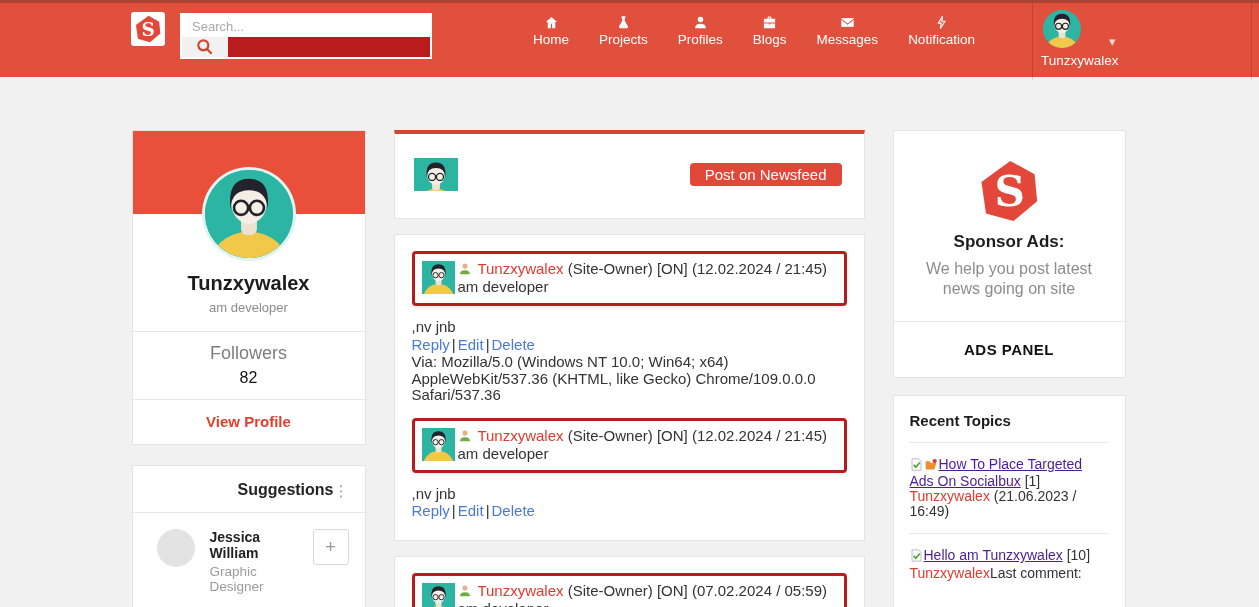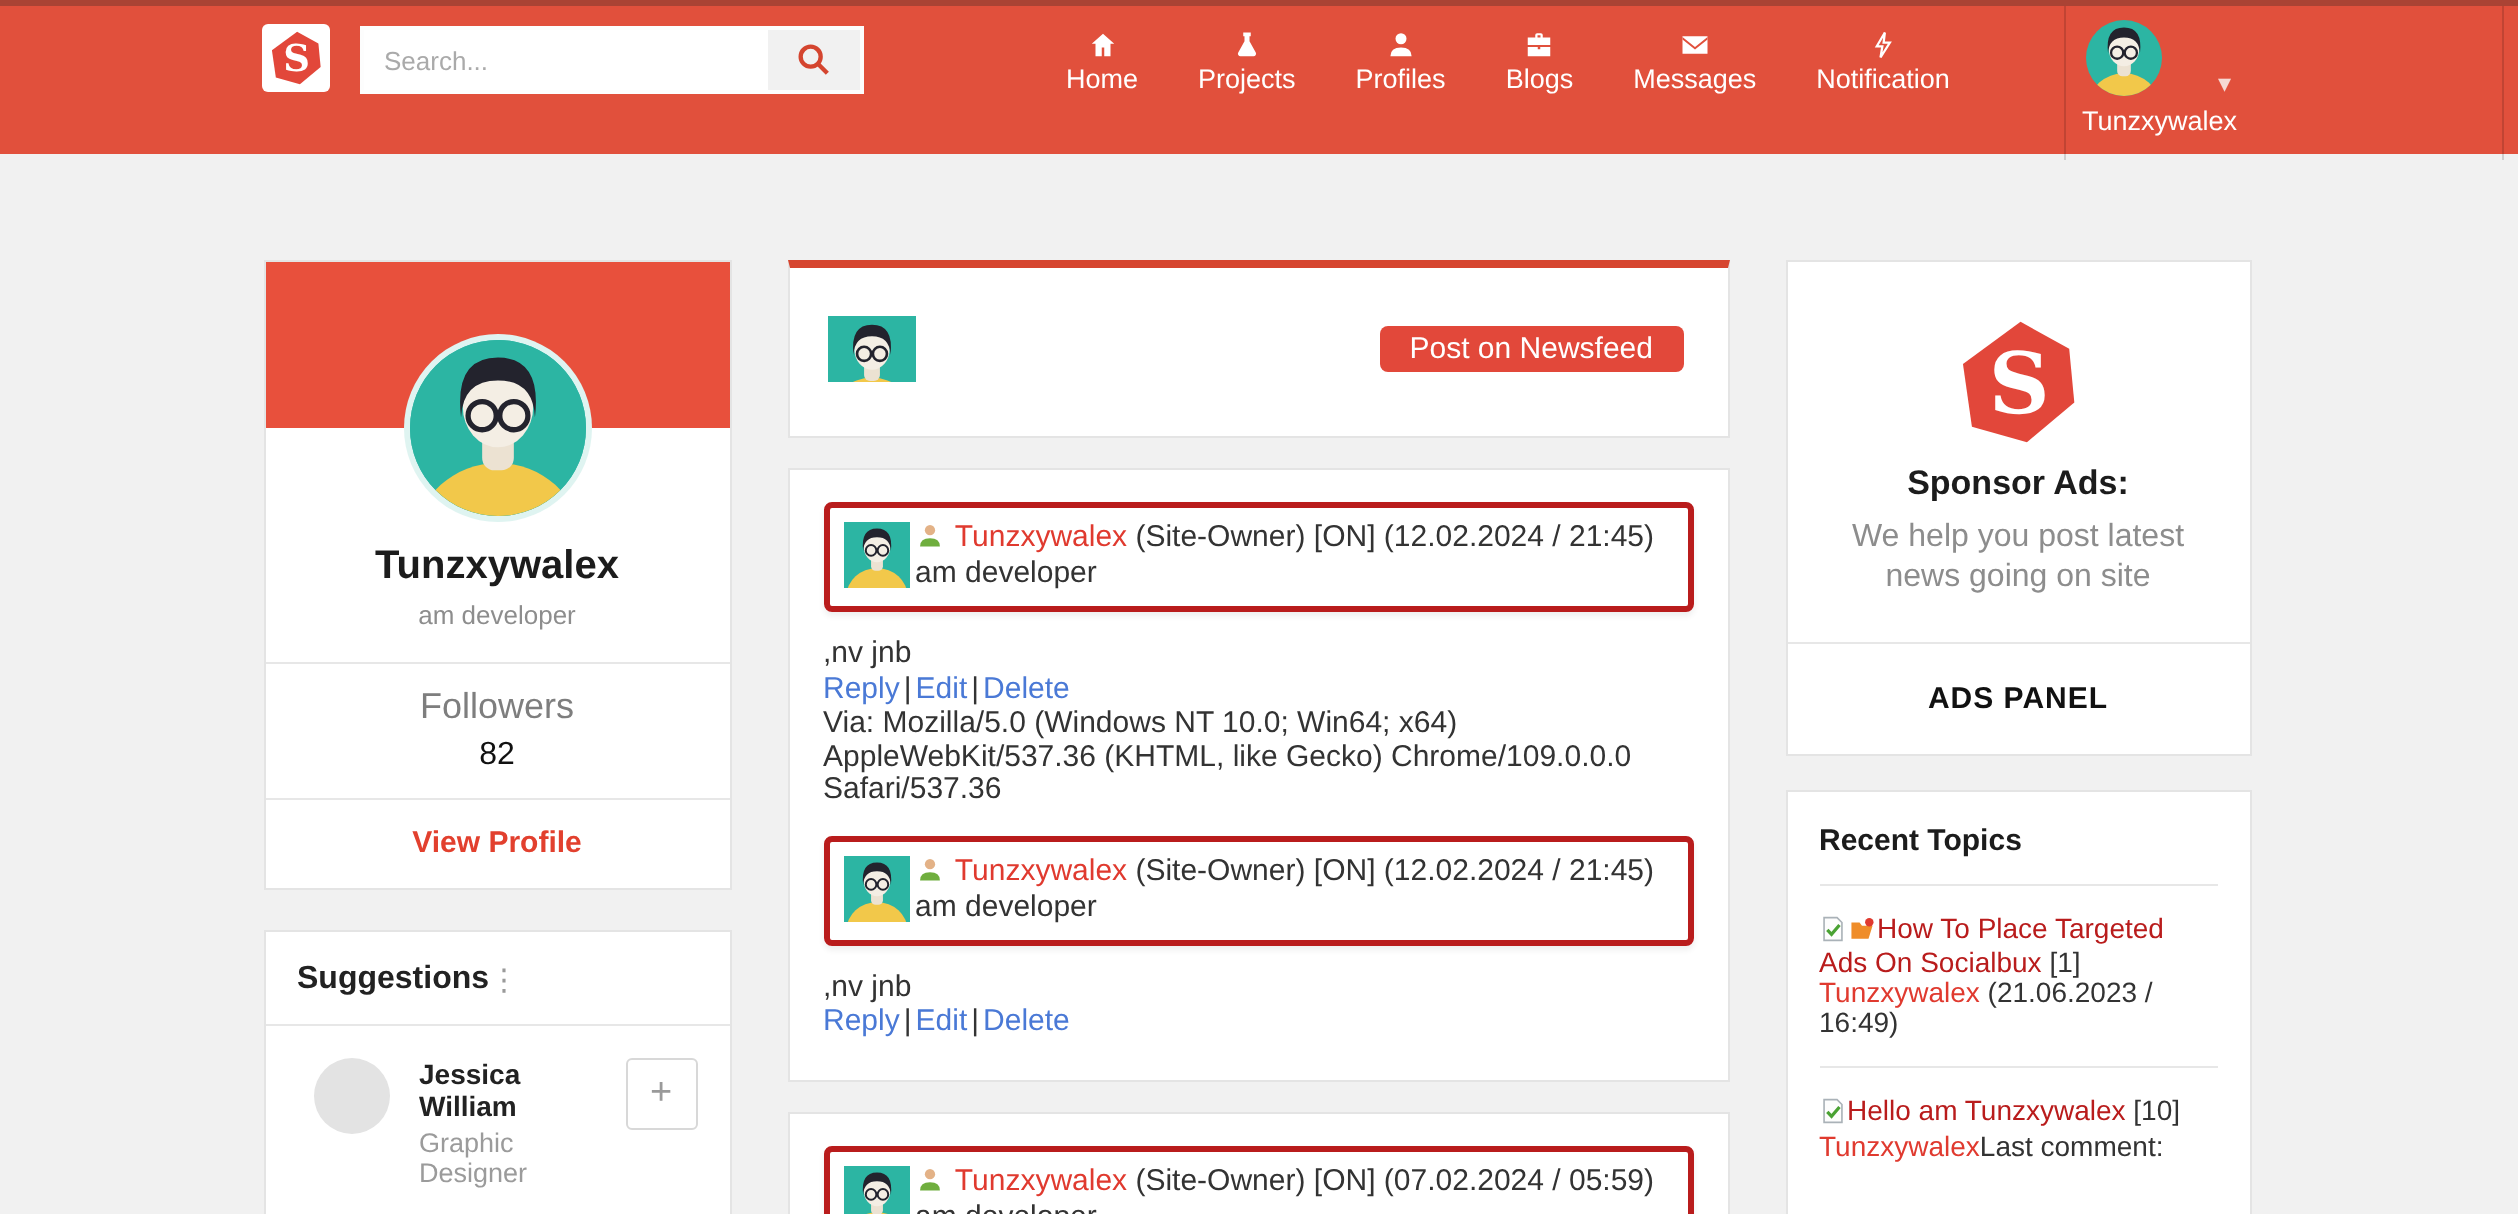--- a/index.html
+++ b/index.html
@@ -5,22 +5,22 @@
   * { margin:0; padding:0; box-sizing:border-box; }
   html,body { width:1259px; height:607px; overflow:hidden; }
   body { background:#f1f1f1; font-family:"Liberation Sans", sans-serif; }
   a { text-decoration:none; cursor:pointer; }
 
   
   .navbar { position:relative; height:77px; background:#e1503c; border-top:3px solid #aa4334; }
   .nav-logo { position:absolute; left:131px; top:9px; width:34px; height:34px; background:#fff; border-radius:3px;
               display:flex; align-items:center; justify-content:center; }
   .nav-logo svg { width:28px; height:28px; }
-  .searchbar { position:absolute; left:180px; top:10px; width:252px; height:34px; display:flex;
-               border:2px solid #fdfdfd; background:#b91c1c; }
+  .searchbar { position:absolute; left:180px; top:10px; width:252px; height:46px; display:flex;
+               border:2px solid #fdfdfd; background:#b91c1c;flex-direction:column; }
   .searchbar input { flex:1; border:none; outline:none; padding:0 10px; font-size:13px; color:#555;
                      font-family:"Liberation Sans", sans-serif; }
   .searchbar input::placeholder { color:#aaa; }
   .search-btn { width:46px; border:none; background:#f1f1f1; display:flex; align-items:center; justify-content:center; cursor:pointer; }
   .search-btn svg { width:20px; height:20px; }
   .nav-menu { position:absolute; left:518px; top:0; height:77px; display:flex; align-items:flex-start; }
   .nav-item { display:flex; flex-direction:column; align-items:center; padding:12px 15px 0 15px; cursor:pointer;text-align:right; }
   .nav-item svg { width:15px; height:15px; margin-bottom:2px; }
   .nav-item .nav-label { color:#fff; font-size:13.5px; }
   .nav-user { position:absolute; left:1032px; top:0; width:220px; height:77px;
@@ -45,21 +45,21 @@
   .profile-name { text-align:center; font-size:20px; font-weight:bold; color:#1c1c1c; margin-top:11px; }
   .profile-tagline { text-align:center; font-size:13px; color:#8d8d8d; margin-top:5px; padding-bottom:16px; }
   .profile-stats { border-top:1px solid #e7e7e7; text-align:center; padding:11px 0 12px 0; }
   .stat-label { font-size:18px; color:#7e7e7e; }
   .stat-value { font-size:16px; color:#111; margin-top:5px; }
   .profile-link-row { border-top:1px solid #e7e7e7; text-align:center; padding:13px 0; }
   .view-profile { color:#e2402e; font-weight:bold; font-size:15px; }
 
   
   .suggestions { margin-top:20px; padding-bottom:14px; }
-  .sugg-head { display:flex; justify-content:flex-start; align-items:center; padding:15px 16px 13px 16px; }
+  .sugg-head { display:flex; justify-content:flex-end; align-items:center; padding:15px 16px 13px 16px; }
   .sugg-title { font-size:16px; font-weight:bold; color:#222; }
   .kebab { color:#9a9a9a; font-size:15px; letter-spacing:0; cursor:pointer; line-height:1; }
   .sugg-row { border-top:1px solid #e7e7e7; display:flex; align-items:flex-start; padding:16px 16px 12px 24px; }
   .sugg-avatar { width:38px; height:38px; border-radius:50%; background:#e3e3e3; flex:0 0 38px; }
   .sugg-info { flex:1; margin-left:15px; }
   .sugg-name { font-size:14px; font-weight:bold; color:#222; }
   .sugg-role { font-size:13.5px; color:#9b9b9b; margin-top:3px; }
   .add-btn { width:36px; height:36px; border:1px solid #d8d8d8; background:#fff; border-radius:3px;
              color:#9a9a9a; font-size:19px; cursor:pointer; }
 
@@ -93,21 +93,21 @@
   .sponsor-logo svg { width:100%; height:100%; }
   .sponsor-title { font-size:17px; font-weight:bold; color:#1c1c1c; }
   .sponsor-desc { font-size:16px; color:#8d8d8d; margin:7px 14px 22px 14px; line-height:1.25; }
   .sponsor-panel { border-top:1px solid #e7e7e7; padding:19px 0; font-size:15px; font-weight:bold;
                    color:#111; letter-spacing:.5px; }
 
   
   .topics { margin-top:17px; min-height:240px; }
   .topics-head { padding:16px 16px 13px 16px; font-size:15px; font-weight:bold; color:#1c1c1c; }
   .topic { border-top:1px solid #e7e7e7; margin:0 16px; padding:14px 0; font-size:14px; line-height:1.08; color:#333; }
-  .topic a.topic-link { color:#b91c1c; }
+  .topic a.topic-link { color:#4c1d95;text-decoration:underline; }
   .topic .topic-ico { display:inline-block; vertical-align:-2px; margin-right:1px; }
   .topic .t-author { color:#e03a2f; }
   .hidden-defs { position:absolute; width:0; height:0; overflow:hidden; }
 </style>
 </head>
 <body>
 
 <svg class="hidden-defs" aria-hidden="true">
   <symbol id="sym-avatar" viewBox="0 0 100 100">
     <rect width="100" height="100" fill="#2cb5a3"></rect>

